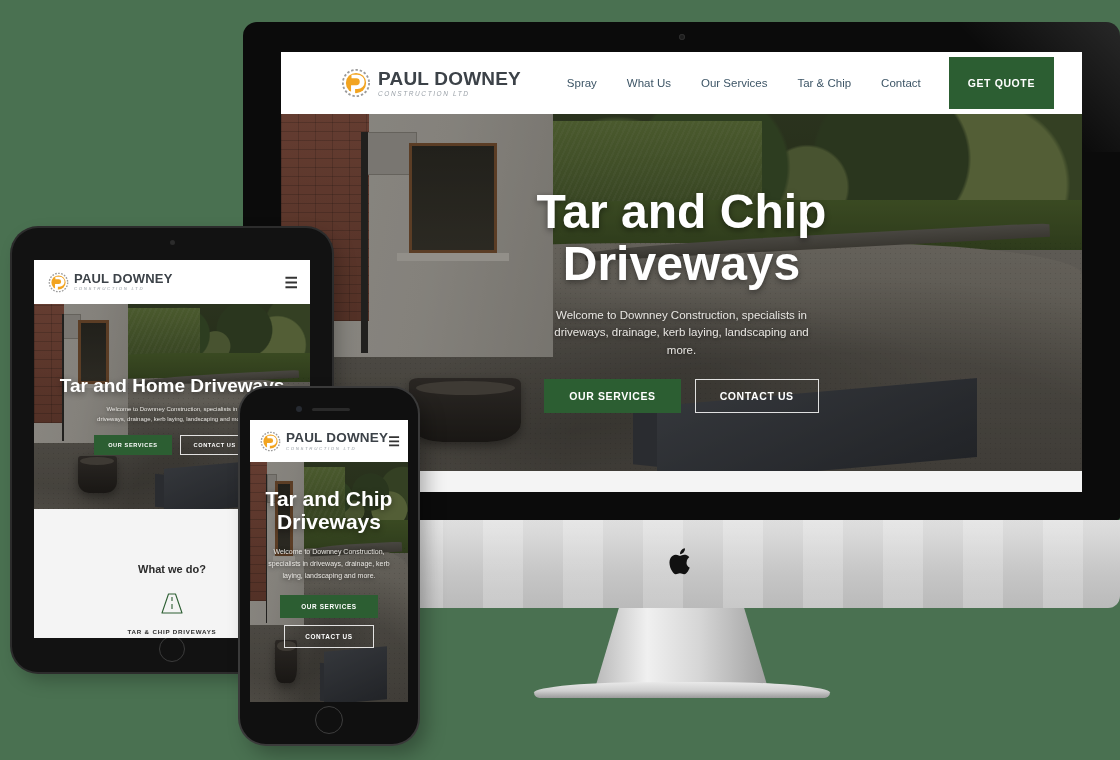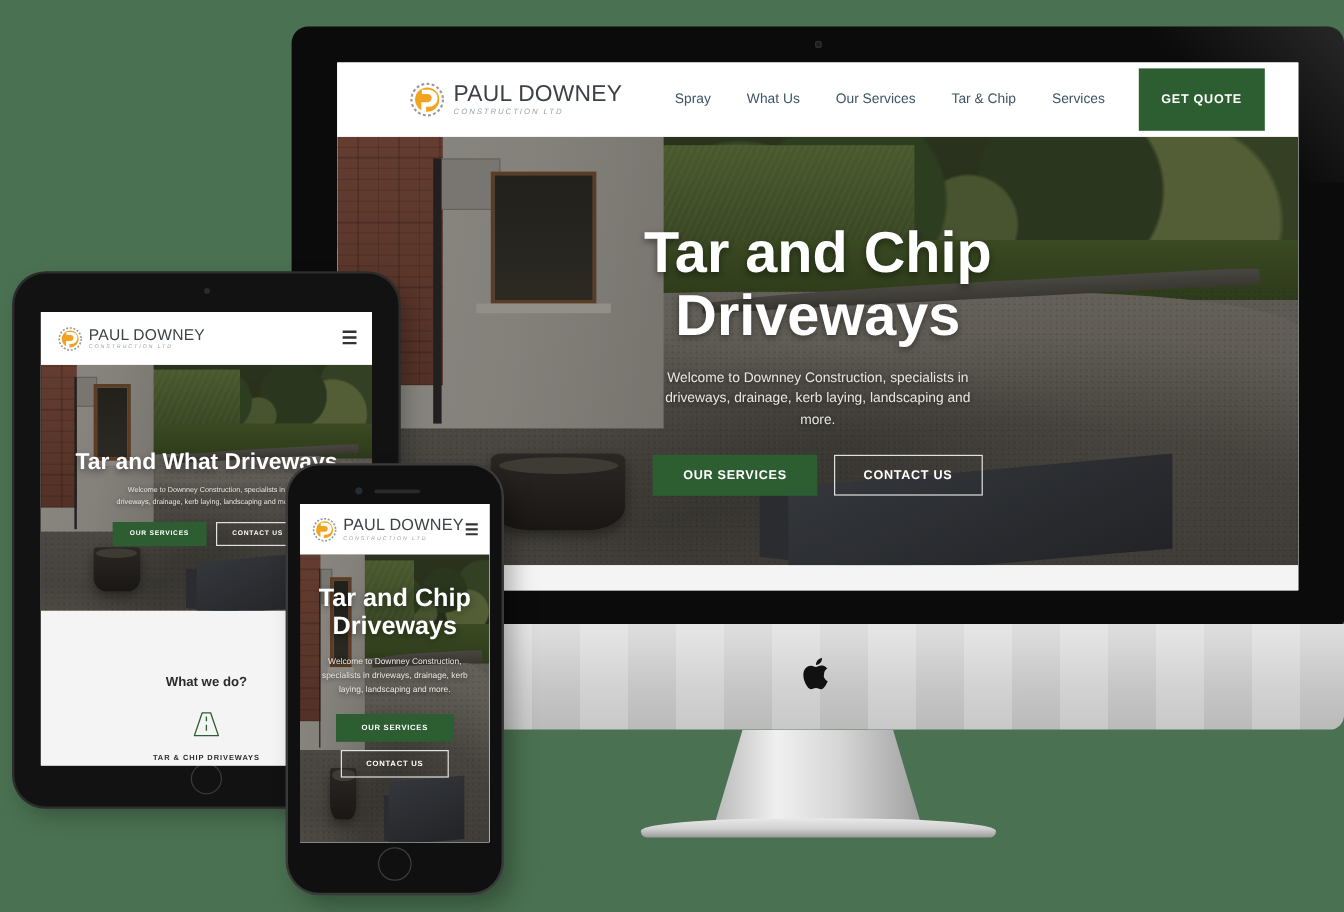--- a/index.html
+++ b/index.html
@@ -15,21 +15,21 @@
   
   .site { position: absolute; inset: 0; background: #fff; overflow: hidden; }
 
   .navbar {
     background: #fff; width: 100%;
     display: flex; align-items: center;
   }
   .brand { display: flex; align-items: center; }
   .logo-mark { position: relative; flex: none; }
   .logo-words { display: flex; flex-direction: column; line-height: 1; }
-  .logo-name { font-weight: normal; color: #3c4248; letter-spacing: .2px; white-space: nowrap; }
+  .logo-name { font-weight: bold; color: #3c4248; letter-spacing: .2px; white-space: nowrap; }
   .logo-sub { color: #9aa1a8; letter-spacing: 1.6px; white-space: nowrap; font-style: italic; }
 
   .navlinks { display: flex; align-items: center; margin-left: auto; }
   .navlink { color: #3d5566; white-space: nowrap; }
   .btn-quote {
     background: #2c5e32; color: #fff; font-weight: bold;
     letter-spacing: .6px; white-space: nowrap; text-align: center;
   }
   .burger { margin-left: auto; color: #333; font-weight: 600; line-height: 1; }
 
@@ -230,21 +230,21 @@
                 <span class="logo-name" style="font-size:19px;">PAUL DOWNEY</span>
                 <span class="logo-sub" style="font-size:6.5px;margin-top:3px;">CONSTRUCTION LTD</span>
               </div>
             </div>
 
             <div class="navlinks">
               <a class="navlink" style="font-size:11.5px;margin-left:30px;">Spray</a>
               <a class="navlink" style="font-size:11.5px;margin-left:30px;">What Us</a>
               <a class="navlink" style="font-size:11.5px;margin-left:30px;">Our Services</a>
               <a class="navlink" style="font-size:11.5px;margin-left:30px;">Tar &amp; Chip</a>
-              <a class="navlink" style="font-size:11.5px;margin-left:30px;">Services</a>
+              <a class="navlink" style="font-size:11.5px;margin-left:30px;">Contact</a>
               <div class="btn-quote" style="font-size:10.5px;margin-left:28px;padding:20px 19px;">GET QUOTE</div>
             </div>
           </div>
 
           <div class="hero" style="height:357px;">
             <div class="hero-photo">
               <div class="photo">
                 <div class="ph-sky"></div>
                 <div class="ph-shrubs"></div>
                 <div class="ph-hedge"></div>
@@ -331,21 +331,21 @@
               <div class="ph-pipe"></div>
               <div class="ph-window"></div>
               <div class="ph-windowsill"></div>
               <div class="ph-pot"></div>
               <div class="ph-bin2"></div>
               <div class="ph-bin"></div>
             </div>
           </div>
           <div class="hero-tint"></div>
           <div class="hero-inner" style="padding-top:18px;">
-            <div class="hero-title" style="font-size:19px;">Tar and What Driveways</div>
+            <div class="hero-title" style="font-size:19px;">Tar and Home Driveways</div>
             <div class="hero-sub" style="font-size:6px;line-height:1.6;width:150px;margin-top:9px;">Welcome to Downney Construction, specialists in driveways, drainage, kerb laying, landscaping and more.</div>
             <div class="hero-btns" style="margin-top:11px;gap:8px;">
               <div class="btn-solid" style="font-size:5.6px;padding:6px 13px;">OUR SERVICES</div>
               <div class="btn-ghost" style="font-size:5.6px;padding:6px 13px;">CONTACT US</div>
             </div>
           </div>
         </div>
 
         <div class="section-wwd" style="padding:22px 16px 0;">
           <div class="wwd-title" style="font-size:11px;">What we do?</div>

